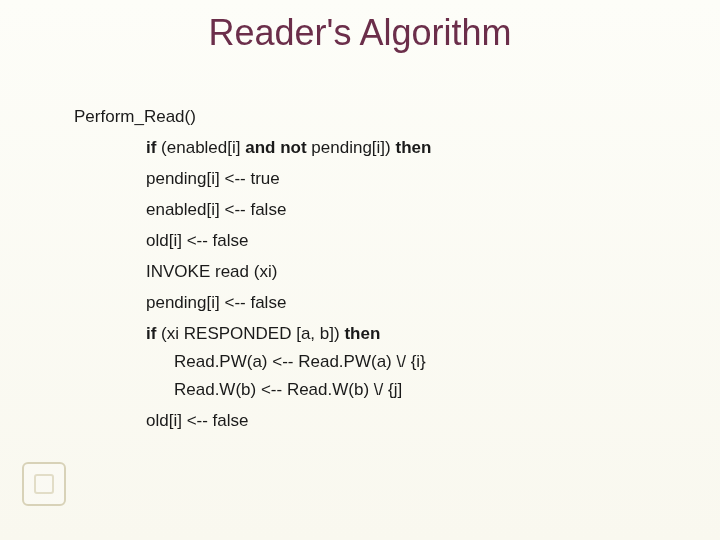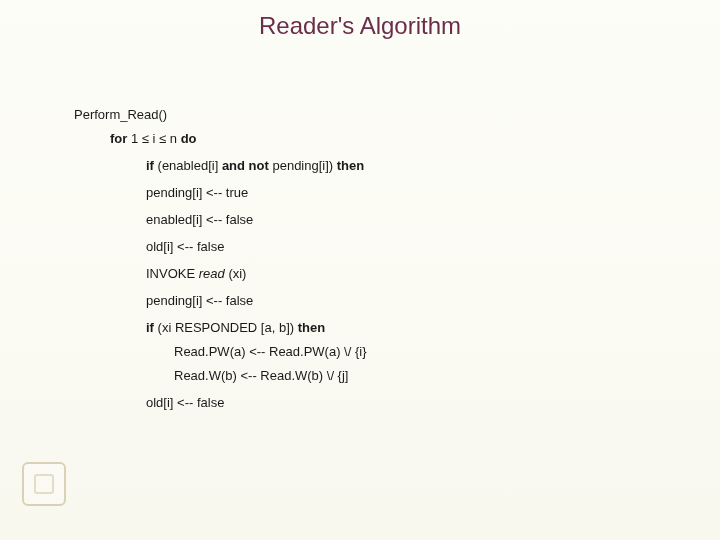--- a/index.html
+++ b/index.html
@@ -35,56 +35,55 @@
     height: 16px;
     border: 2px solid #e2ddc7;
     border-radius: 3px;
   }
   .title {
     position: absolute;
     top: 12px;
     left: 0;
     right: 0;
     text-align: center;
-    font-size: 24px;
+    font-size: 36px;
     color: #6b2e4a;
     font-family: "Tahoma", "Verdana", sans-serif;
     font-weight: normal;
   }
   .body {
     position: absolute;
     left: 74px;
     top: 108px;
     right: 40px;
-    font-size: 13px;
+    font-size: 17px;
     color: #1a1a1a;
     line-height: 1.0;
   }
   .line { margin-bottom: 11px; white-space: pre; }
   .i1 { padding-left: 36px; }
   .i2 { padding-left: 72px; margin-top: 14px; }
   .i3 { padding-left: 100px; }
   .b { font-weight: bold; }
-  .it { font-style: italic; }
+  .it { }
 </style>
 </head>
 <body>
 
 <div class="slide">
   <div class="deco-square">
     <div class="deco-square-inner"></div>
   </div>
 
   <div class="title">Reader's Algorithm</div>
 
   <div class="body">
 
     <div class="line">Perform_Read()</div>
 
-    <div class="line i1"><span class="b">for</span><span> 1 ≤ i ≤ n </span><span class="b">do</span></div>
 
     <div class="line i2"><span class="b">if</span><span> (enabled[i] </span><span class="b">and not</span><span> pending[i]) </span><span class="b">then</span></div>
 
     <div class="line i2">pending[i] &lt;-- true</div>
 
     <div class="line i2">enabled[i] &lt;-- false</div>
 
     <div class="line i2">old[i] &lt;-- false</div>
 
     <div class="line i2"><span>INVOKE </span><span class="it">read</span><span> (xi)</span></div>

